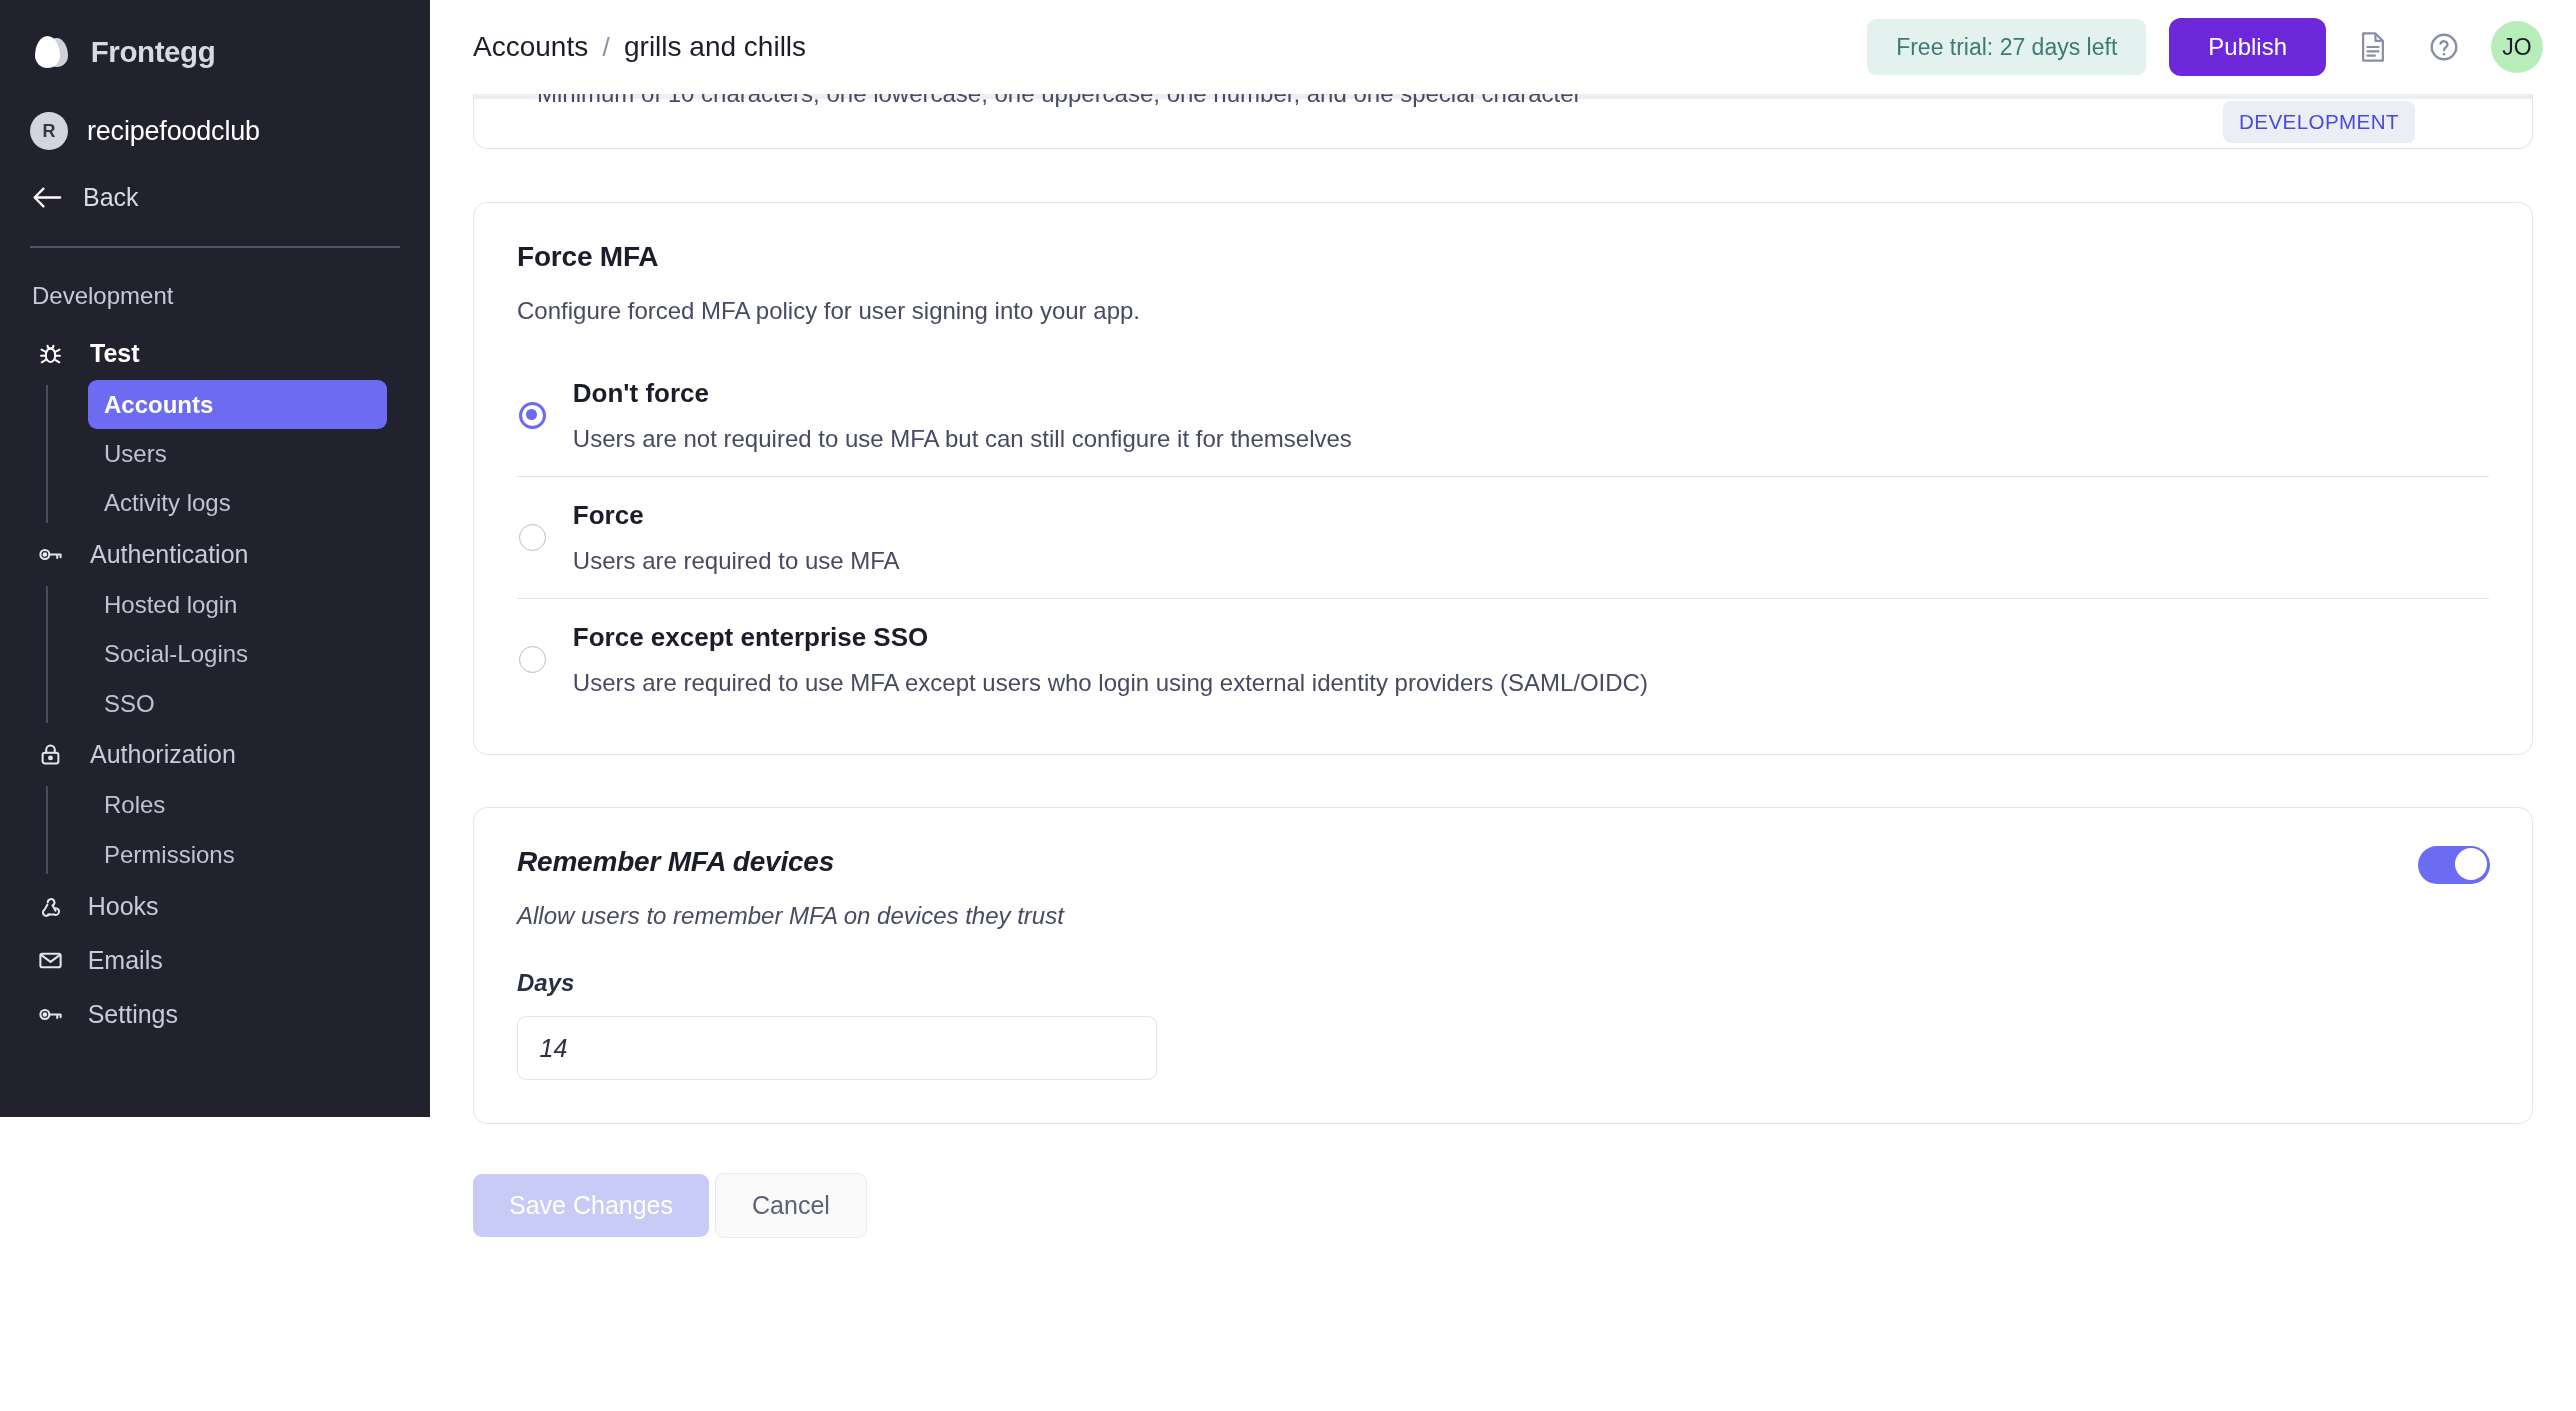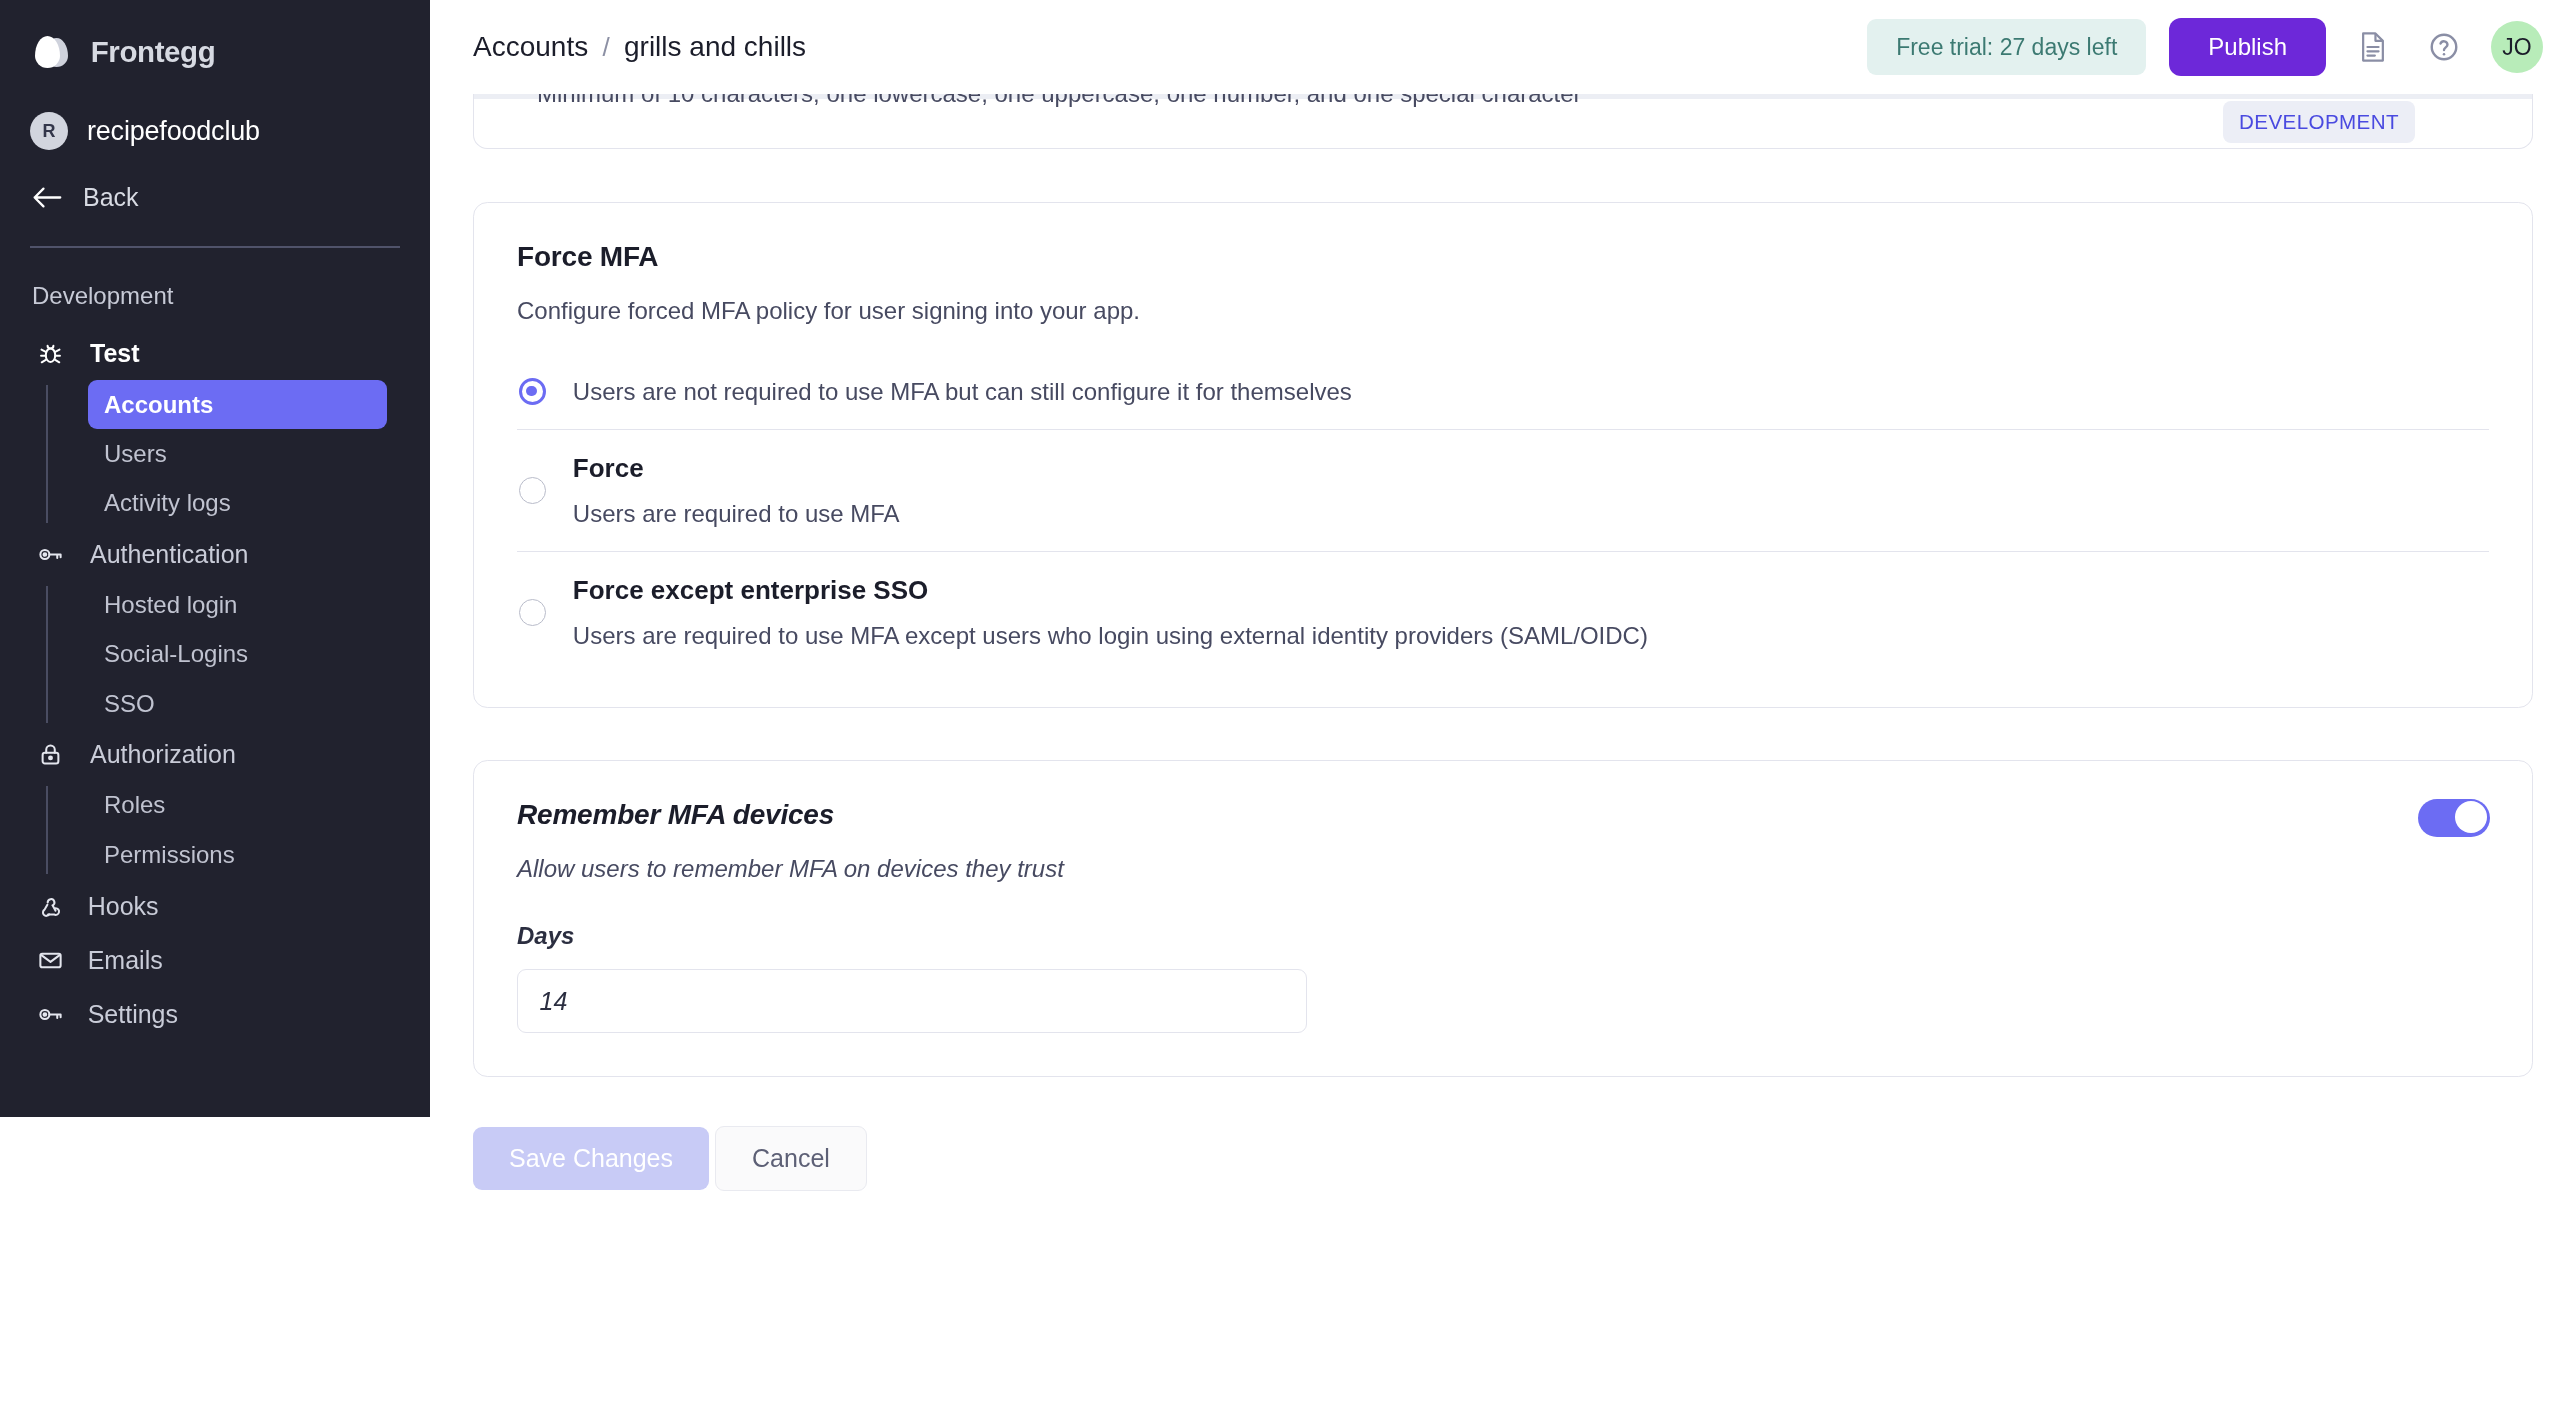--- a/index.html
+++ b/index.html
@@ -152,21 +152,21 @@
   .toggle {
     position:absolute; right:42px; top:38px;
     width:72px; height:38px; border-radius:19px; background:#6c6cf3; cursor:pointer;
   }
   .toggle .knob {
     position:absolute; right:2.7px; top:2.7px; width:32px; height:32px;
     border-radius:50%; background:#ffffff;
   }
   .field-label { font-size:24px; font-weight:700; color:#2b2e40; margin-top:39px; }
   .days-input {
-    margin-top:19.7px; width:790px; height:64px;
+    margin-top:19.7px; width:640px; height:64px;
     border:1.8px solid #e3e4ed; border-radius:9px;
     display:flex; align-items:center; padding:0 21.5px;
     font-size:25px; color:#2b2e40; background:#fff; cursor:text;
   }
 
   .actions { display:flex; align-items:center; gap:6px; margin-top:49px; }
   .save-btn {
     background:#c8cbf6; color:#ffffff; font-size:25px;
     padding:17px 36px; border-radius:9px; border:none; cursor:default;
   }
@@ -330,20 +330,21 @@
 
       <div class="card card-mfa">
         <div class="card-title">Force MFA</div>
         <div class="card-sub">Configure forced MFA policy for user signing into your app.</div>
 
         <div class="opt-list">
 
           <div class="opt">
             <span class="radio checked"></span>
             <span class="opt-body">
+              <span class="opt-title">Don't force</span>
               <span class="opt-desc">Users are not required to use MFA but can still configure it for themselves</span>
             </span>
           </div>
 
           <div class="opt">
             <span class="radio"></span>
             <span class="opt-body">
               <span class="opt-title">Force</span>
               <span class="opt-desc">Users are required to use MFA</span>
             </span>

